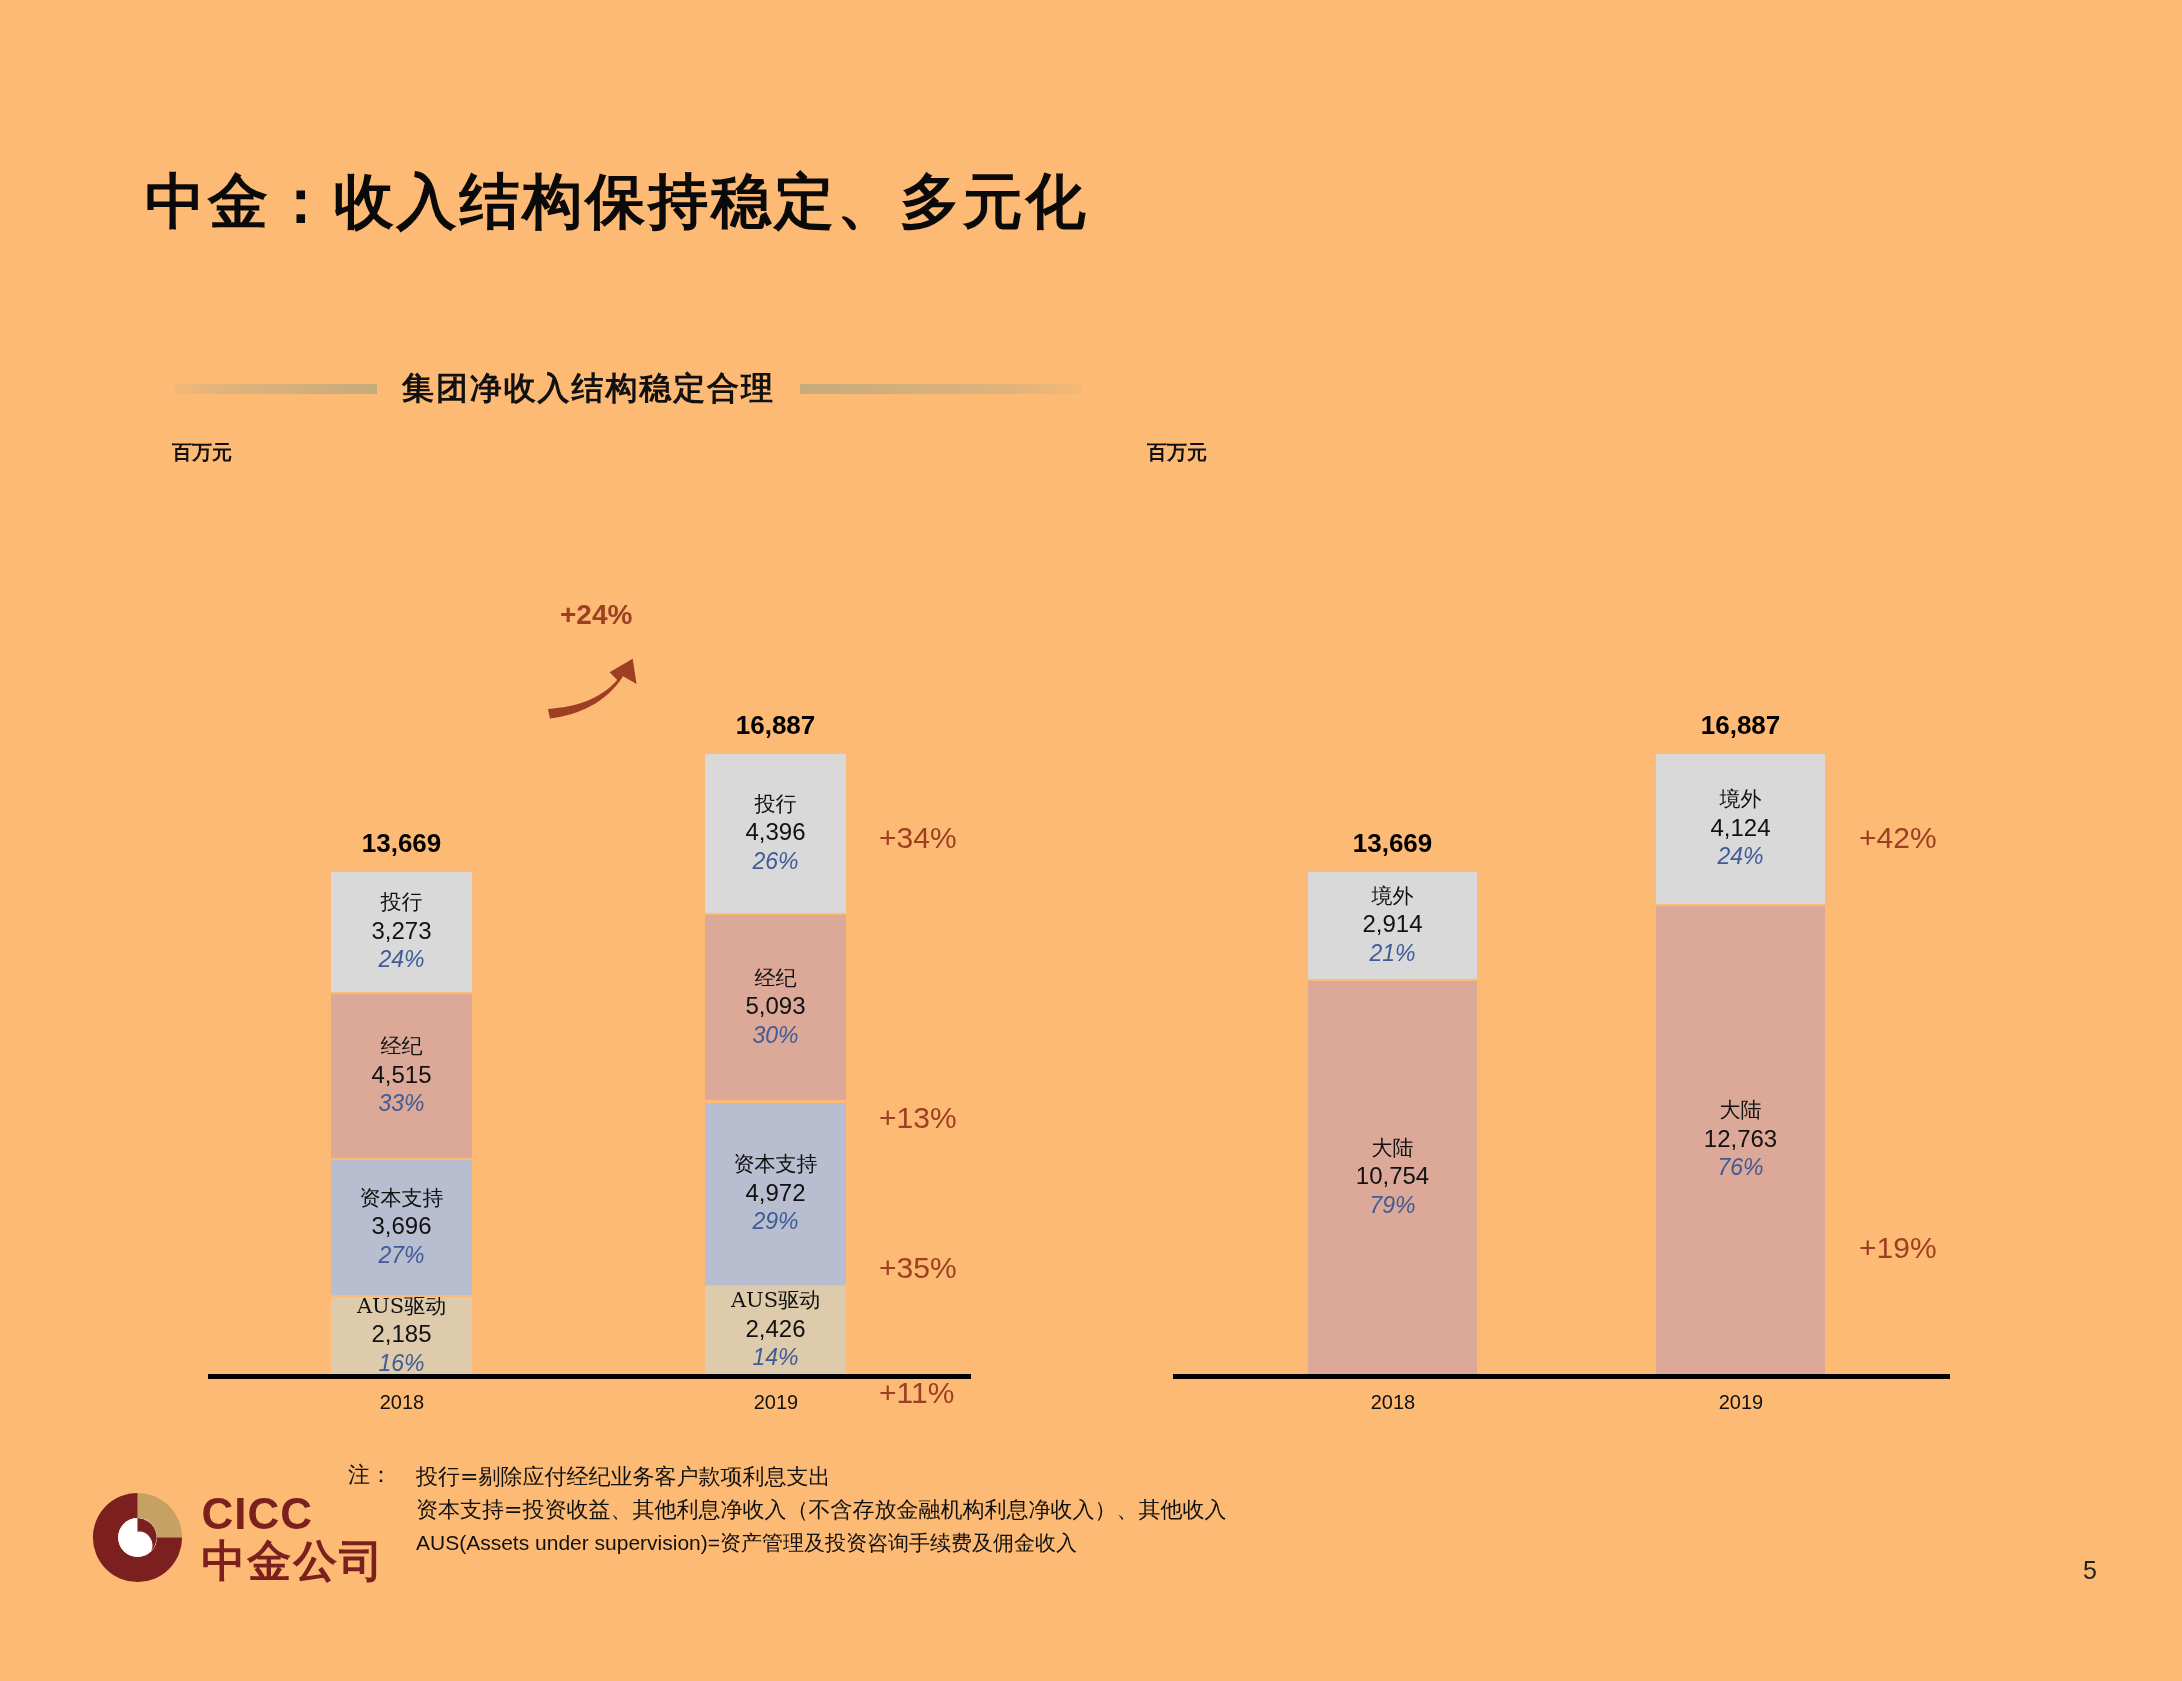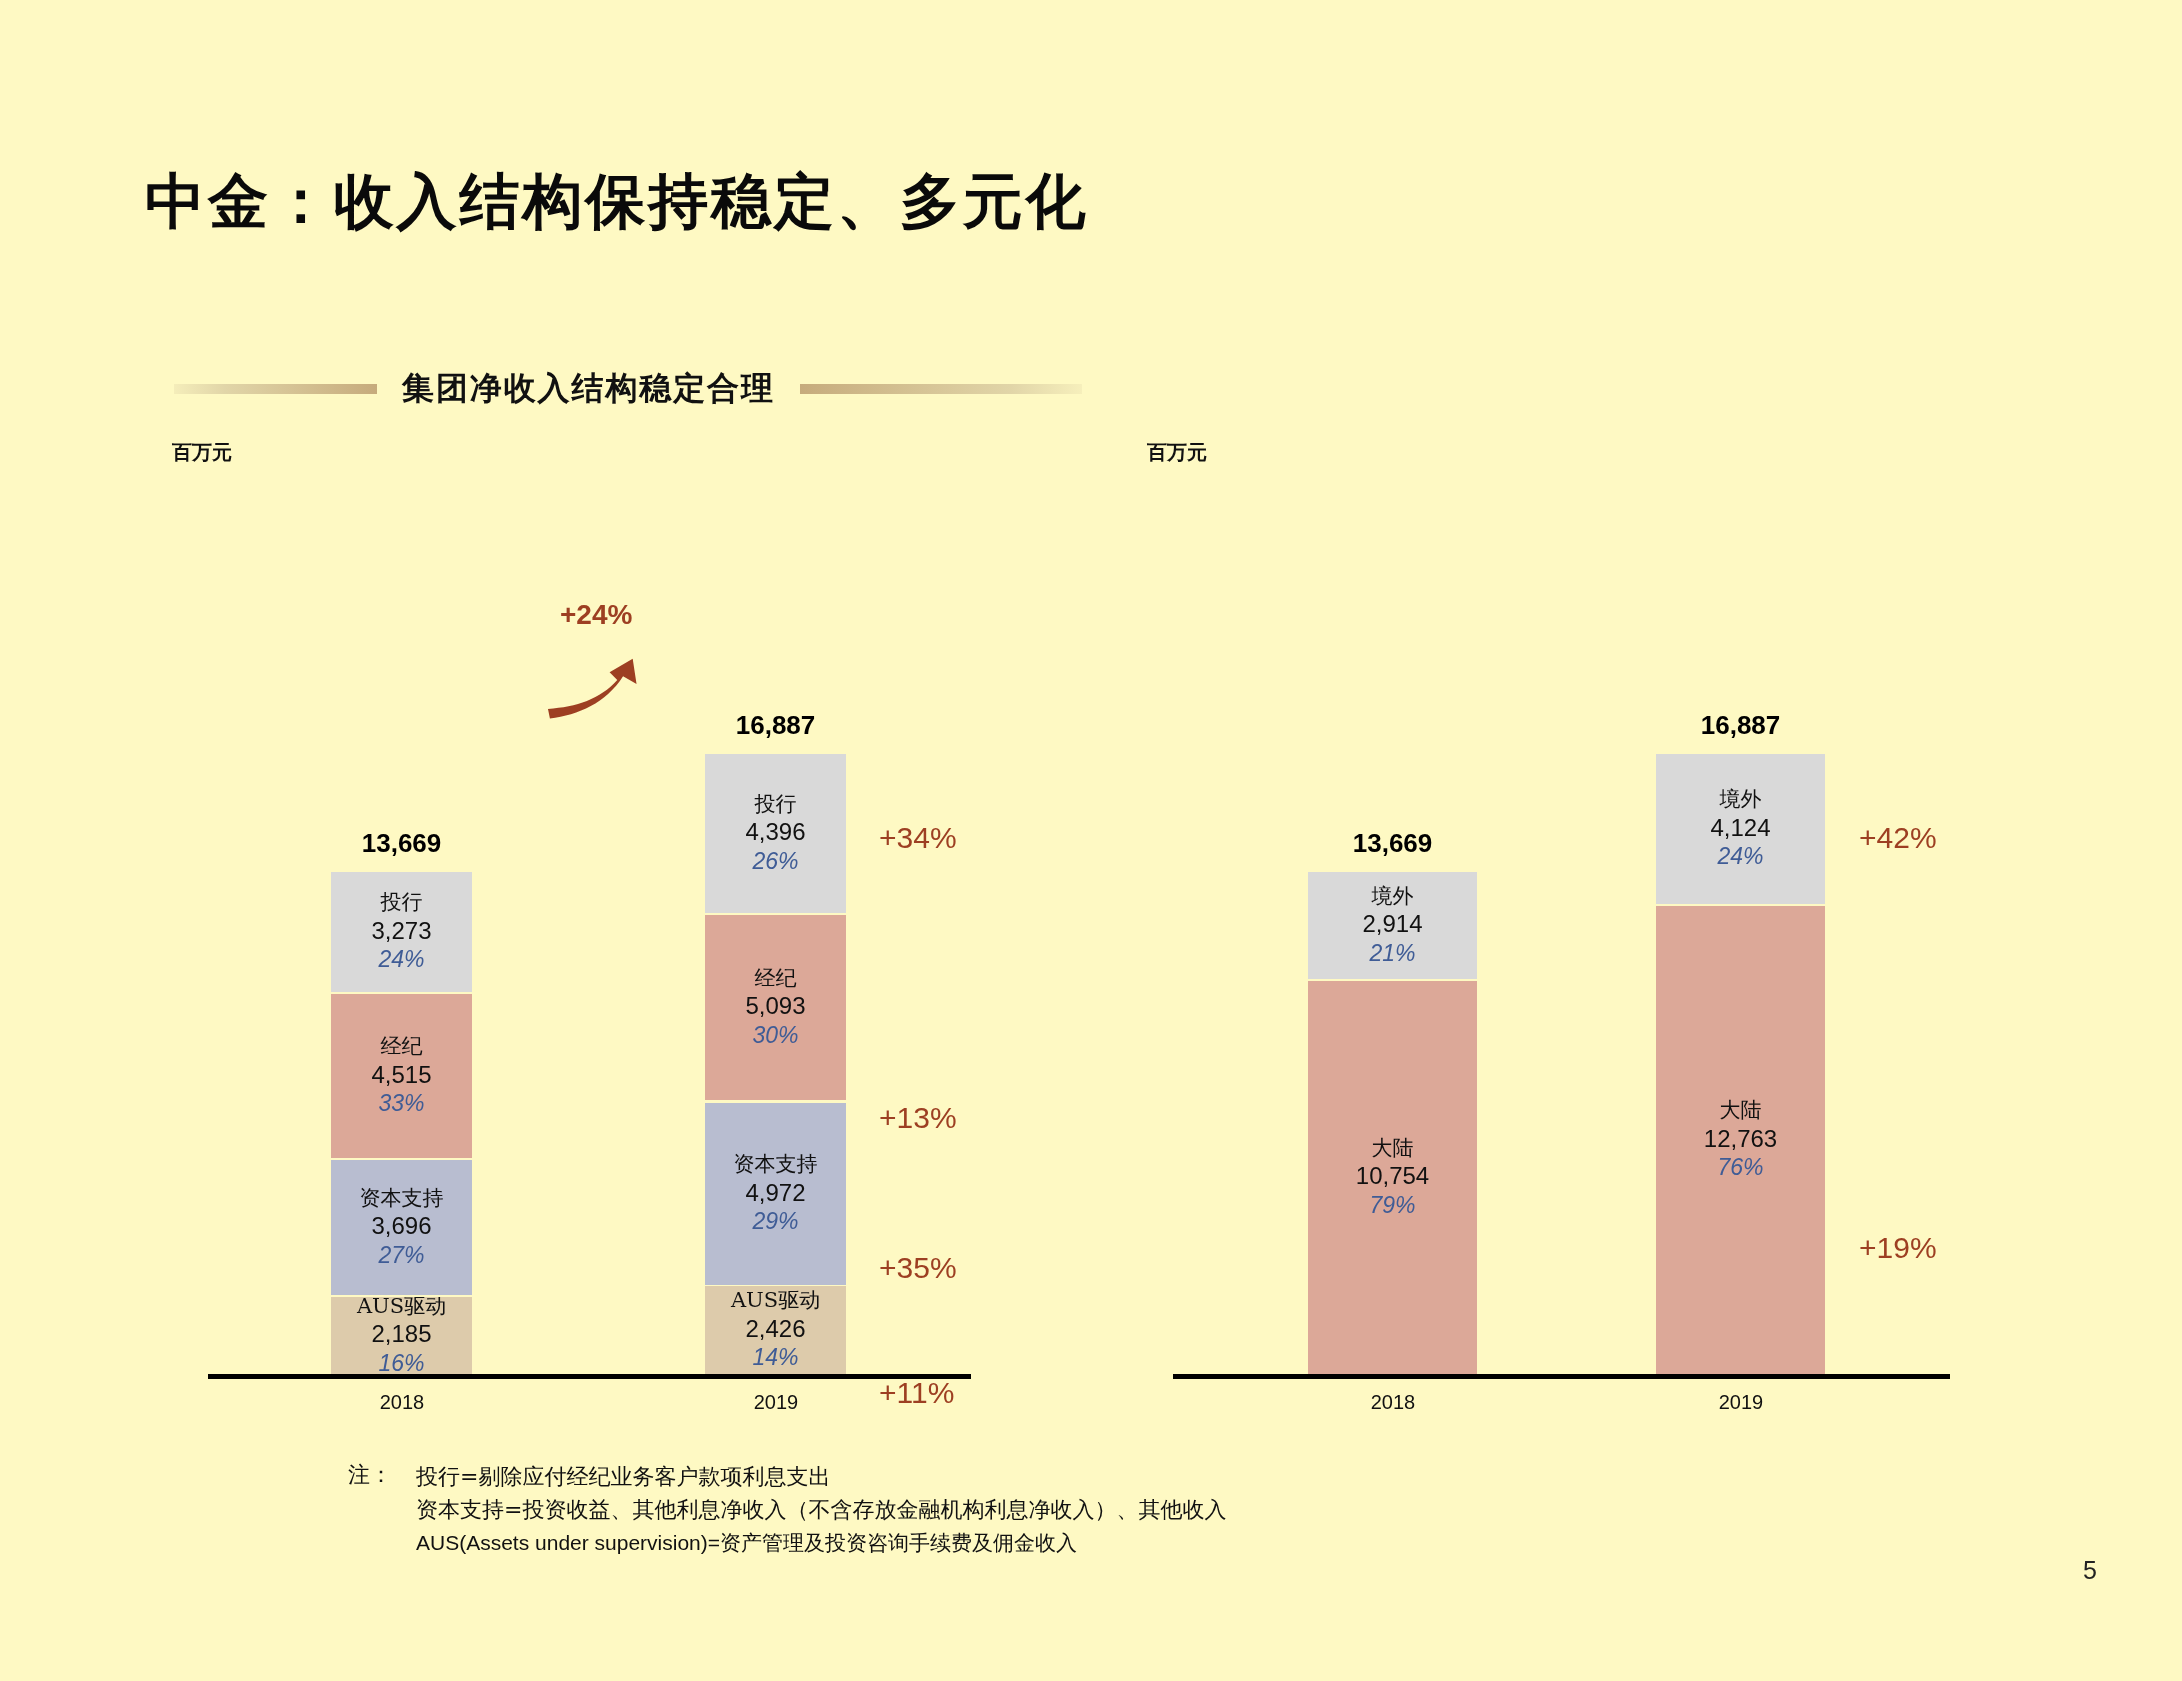--- a/index.html
+++ b/index.html
@@ -1,21 +1,21 @@
 <!DOCTYPE html>
 <html><head>
 <meta charset="utf-8">
 <style>
   html,body{margin:0;padding:0;background:#ffffff;}
   body{
     width:2182px;height:1682px;position:relative;overflow:hidden;
     font-family:"Liberation Sans","DejaVu Sans",sans-serif;
     color:#000;
   }
-  .slide{position:absolute;inset:0;background:#fef9c3;}
+  .slide{position:absolute;inset:0;background:#fdba74;}
 
   
   .page-title{
     position:absolute;left:145px;top:162px;
     font-family:"DejaVu Serif","Liberation Serif",serif;
     font-weight:700;font-size:60px;letter-spacing:2.9px;color:#0a0a0a;
     white-space:nowrap;
   }
 
   
@@ -251,16 +251,30 @@
     <div class="row">
       <div class="note-tag"></div>
       <div class="note-line">资本支持=投资收益、其他利息净收入（不含存放金融机构利息净收入）、其他收入</div>
     </div>
     <div class="row">
       <div class="note-tag"></div>
       <div class="note-line latin">AUS(Assets under supervision)=资产管理及投资咨询手续费及佣金收入</div>
     </div>
   </div>
 
+  <div class="logo">
+    <div class="logo-mark">
+      <svg width="97" height="97" viewBox="0 0 100 100">
+        <path d="M50 4 A46 46 0 0 1 96 50 L70 50 A20 20 0 0 0 50 30 Z" fill="#c6a164"></path>
+        <path d="M96 50 A46 46 0 1 1 50 4 L50 30 A20 20 0 1 0 70 50 Z" fill="#7b1f1f"></path>
+        <circle cx="50" cy="50" r="20" fill="#ffffff"></circle>
+        <path d="M50 30 A20 20 0 0 1 64 64 A14 14 0 0 0 50 44 Z" fill="#7b1f1f"></path>
+      </svg>
+    </div>
+    <div class="logo-type">
+      <div class="cicc">CICC</div>
+      <div class="cn">中金公司</div>
+    </div>
+  </div>
 
   <div class="page-num">5</div>
 </div>
 
 
 </body></html>

